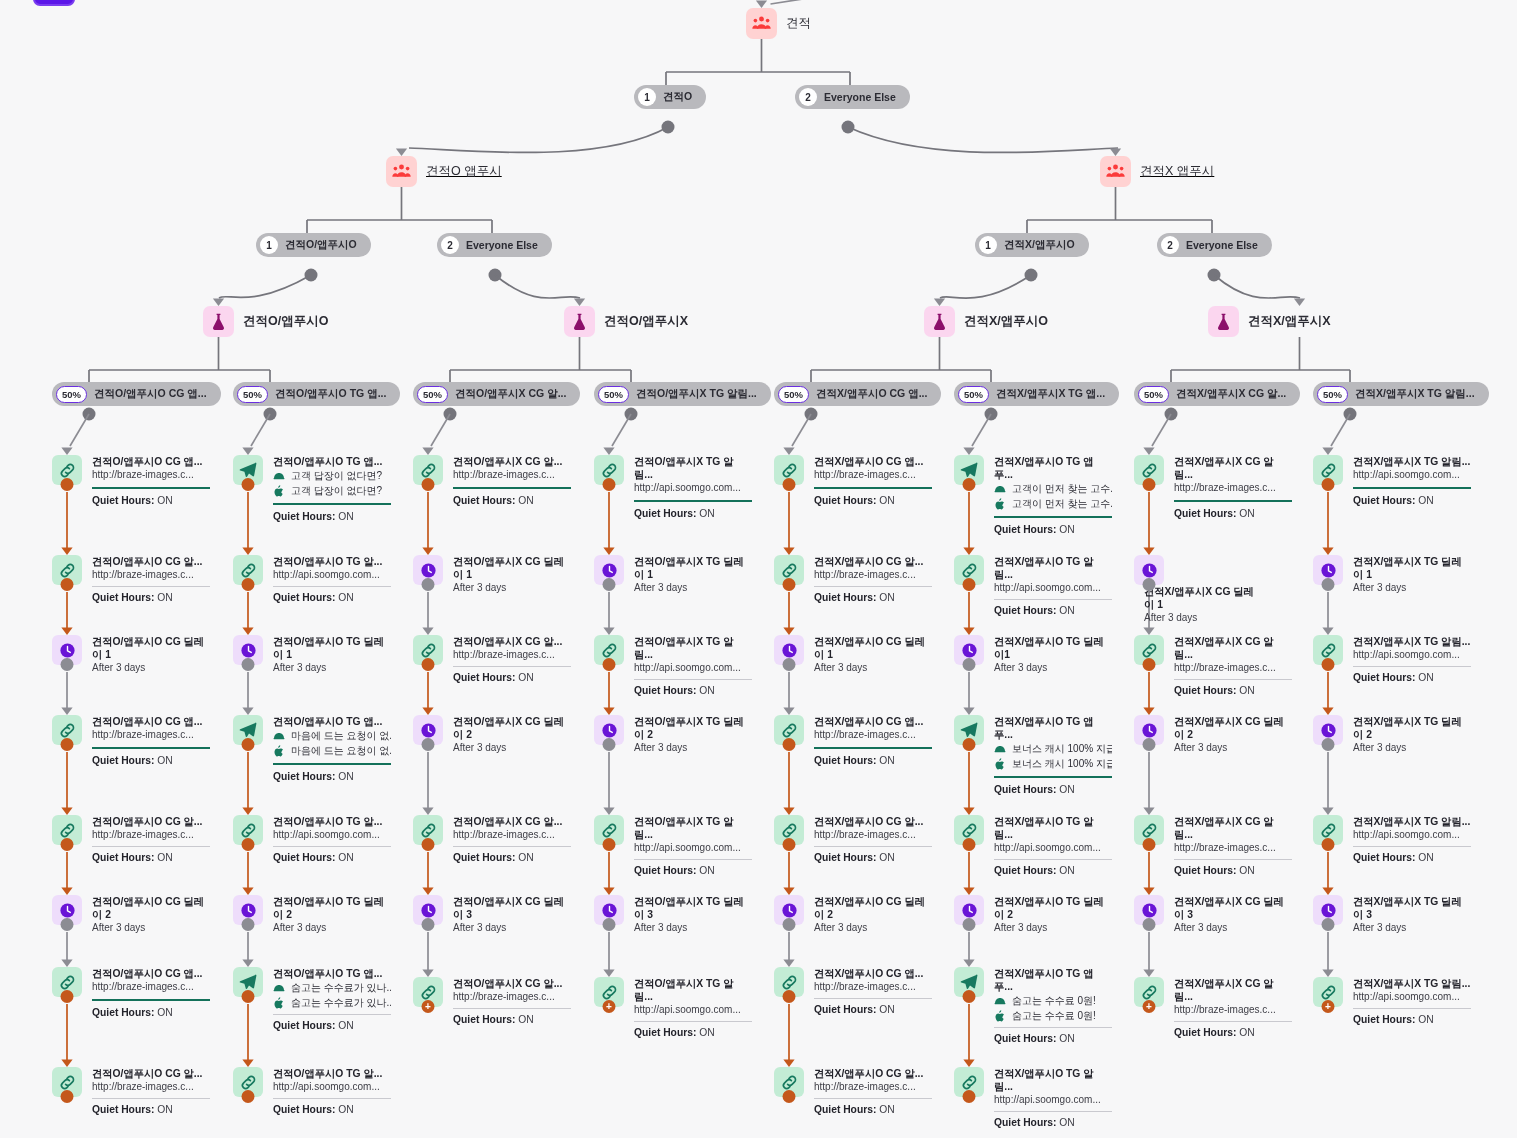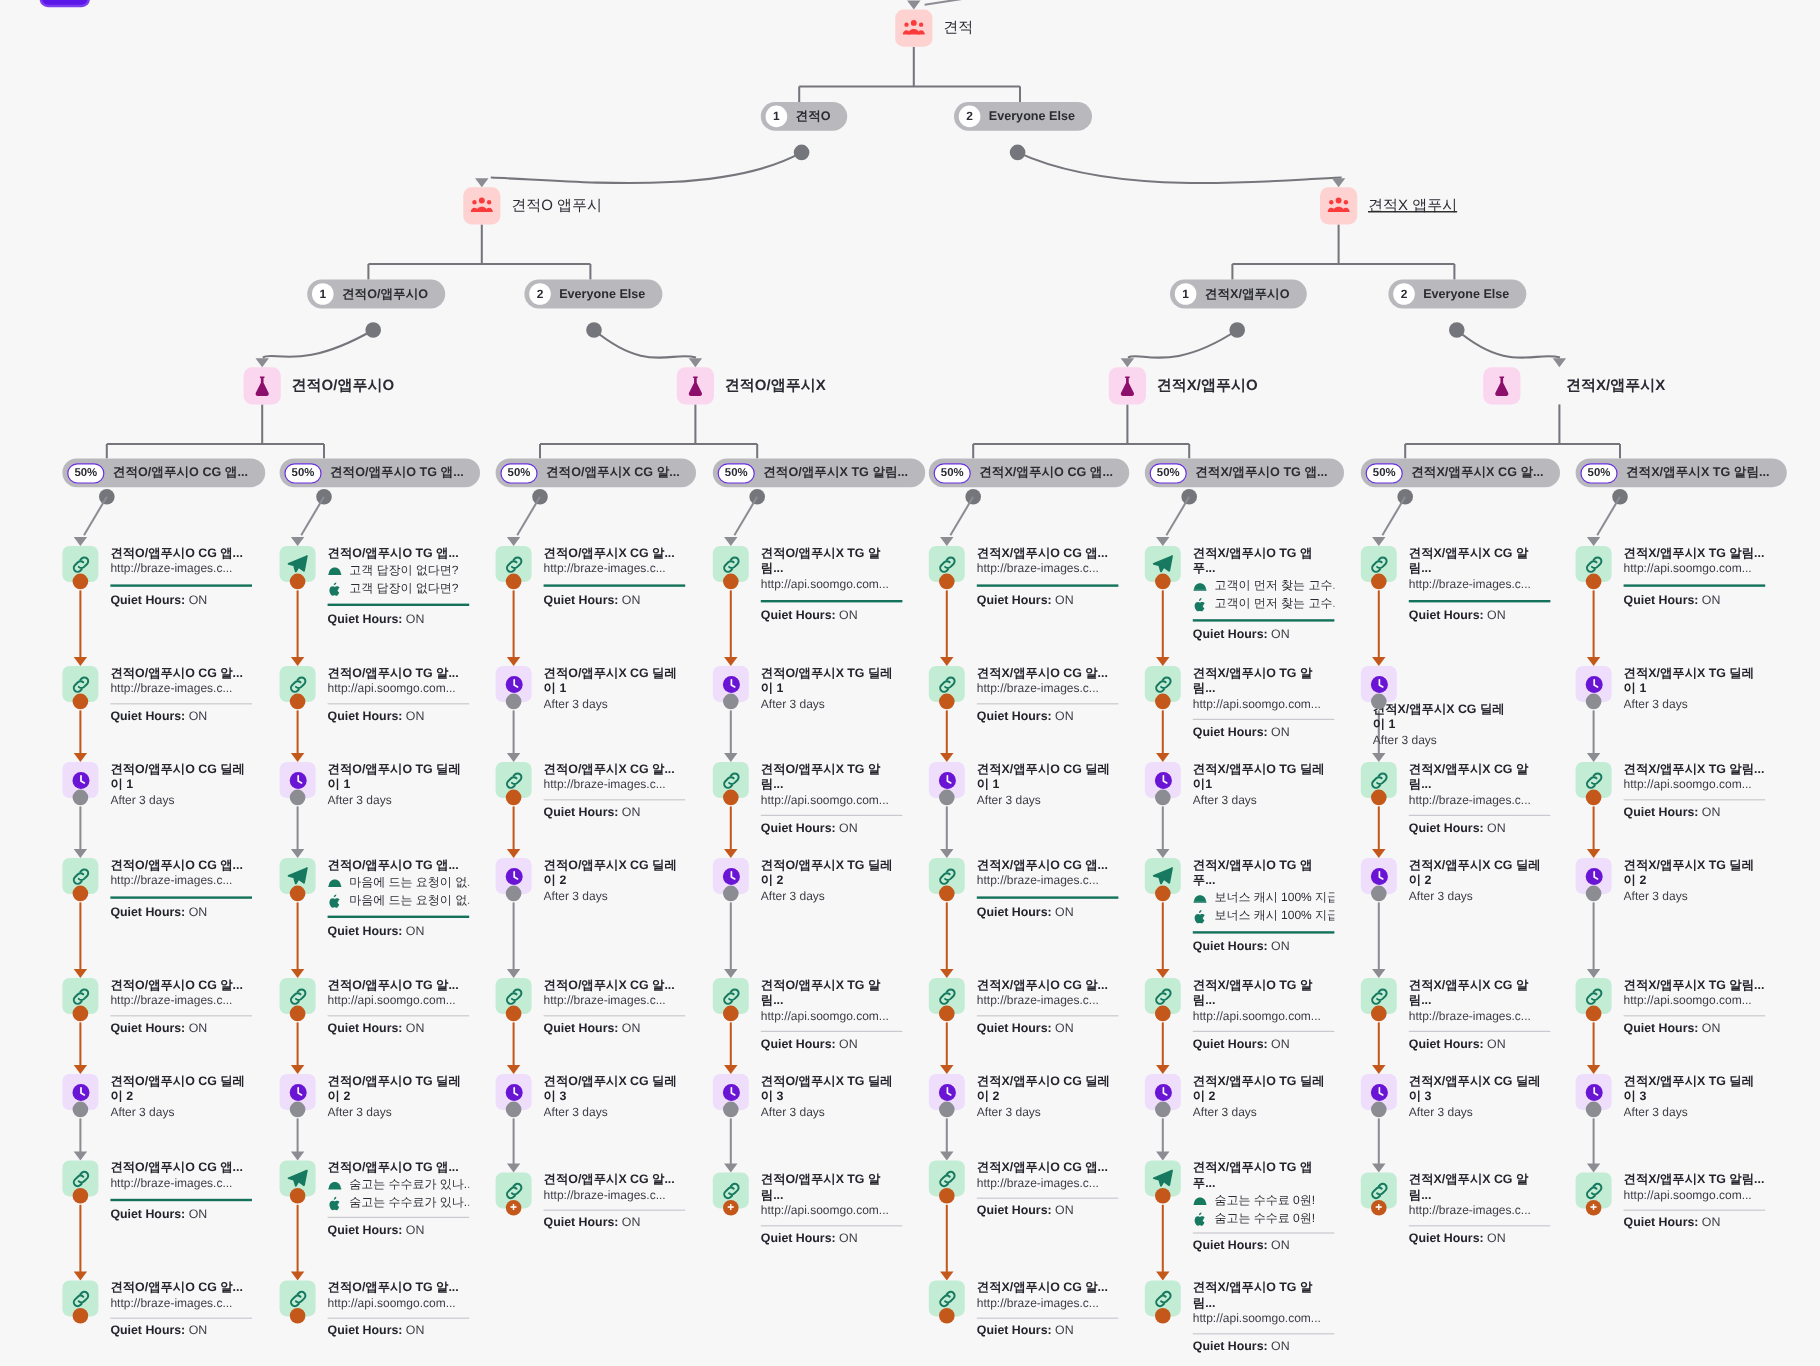--- a/index.html
+++ b/index.html
@@ -282,21 +282,21 @@
         <div class="aud-label">견적</div>
       </div>
       <div class="pill" style="left: 634px; top: 85px;">
         <div class="pill-badge">1</div>
         <div class="pill-text">견적O</div>
       </div>
       <div class="pill" style="left: 795px; top: 85px;">
         <div class="pill-badge">2</div>
         <div class="pill-text">Everyone Else</div>
       </div>
-      <div class="aud-node" style="left: 386px; top: 156px;">
+      <div class="aud-node" style="left: 386px; top: 156px; text-decoration: underline;">
         <div class="aud-ico">
           <svg width="19" height="19" viewBox="0 0 24 24">
     <circle cx="12" cy="6.4" r="3.1" fill="#fb3b3b"></circle>
     <path d="M6 18.5c0-3.3 2.7-5.6 6-5.6s6 2.3 6 5.6z" fill="#fb3b3b"></path>
     <circle cx="4.3" cy="8.3" r="2.3" fill="#fb3b3b"></circle>
     <circle cx="19.7" cy="8.3" r="2.3" fill="#fb3b3b"></circle>
     <path d="M0.4 18.5c0-2.6 1.8-4.4 3.9-4.4s3.9 1.8 3.9 4.4z" fill="#fb3b3b"></path>
     <path d="M15.8 18.5c0-2.6 1.8-4.4 3.9-4.4s3.9 1.8 3.9 4.4z" fill="#fb3b3b"></path>
   </svg>
         </div>
@@ -348,21 +348,21 @@
         <div class="exp-label">견적O/앱푸시X</div>
       </div>
       <div class="exp-node" style="left: 924px; top: 306px;">
         <div class="exp-ico">
           <svg width="17" height="19" viewBox="0 0 20 24">
     <path d="M7.6 2.2h4.8v1.6h-1v5.1l5.3 10.4c.8 1.6-.3 3.4-2.1 3.4H5.4c-1.8 0-2.9-1.8-2.1-3.4L8.6 8.9V3.8h-1z" fill="#8c0f6b"></path>
   </svg>
         </div>
         <div class="exp-label">견적X/앱푸시O</div>
       </div>
-      <div class="exp-node" style="left: 1236px; top: 306px; gap: 29px;">
+      <div class="exp-node" style="left: 1208px; top: 306px;">
         <div class="exp-ico">
           <svg width="17" height="19" viewBox="0 0 20 24">
     <path d="M7.6 2.2h4.8v1.6h-1v5.1l5.3 10.4c.8 1.6-.3 3.4-2.1 3.4H5.4c-1.8 0-2.9-1.8-2.1-3.4L8.6 8.9V3.8h-1z" fill="#8c0f6b"></path>
   </svg>
         </div>
         <div class="exp-label">견적X/앱푸시X</div>
       </div>
       <div class="pill" style="left: 52px; top: 382px;">
         <div class="pill-badge pct">50%</div>
         <div class="pill-text">견적O/앱푸시O CG 앱...</div>
@@ -378,21 +378,21 @@
       <div class="pill" style="left: 594px; top: 382px;">
         <div class="pill-badge pct">50%</div>
         <div class="pill-text">견적O/앱푸시X TG 알림...</div>
       </div>
       <div class="pill" style="left: 774px; top: 382px;">
         <div class="pill-badge pct">50%</div>
         <div class="pill-text">견적X/앱푸시O CG 앱...</div>
       </div>
       <div class="pill" style="left: 954px; top: 382px;">
         <div class="pill-badge pct">50%</div>
-        <div class="pill-text">견적X/앱푸시O TG 앱...</div>
+        <div class="pill-text">견적X/앱푸시X TG 앱...</div>
       </div>
       <div class="pill" style="left: 1134px; top: 382px;">
         <div class="pill-badge pct">50%</div>
         <div class="pill-text">견적X/앱푸시X CG 알...</div>
       </div>
       <div class="pill" style="left: 1313px; top: 382px;">
         <div class="pill-badge pct">50%</div>
         <div class="pill-text">견적X/앱푸시X TG 알림...</div>
       </div>
       <div class="card" style="left: 52px; top: 455px;">

